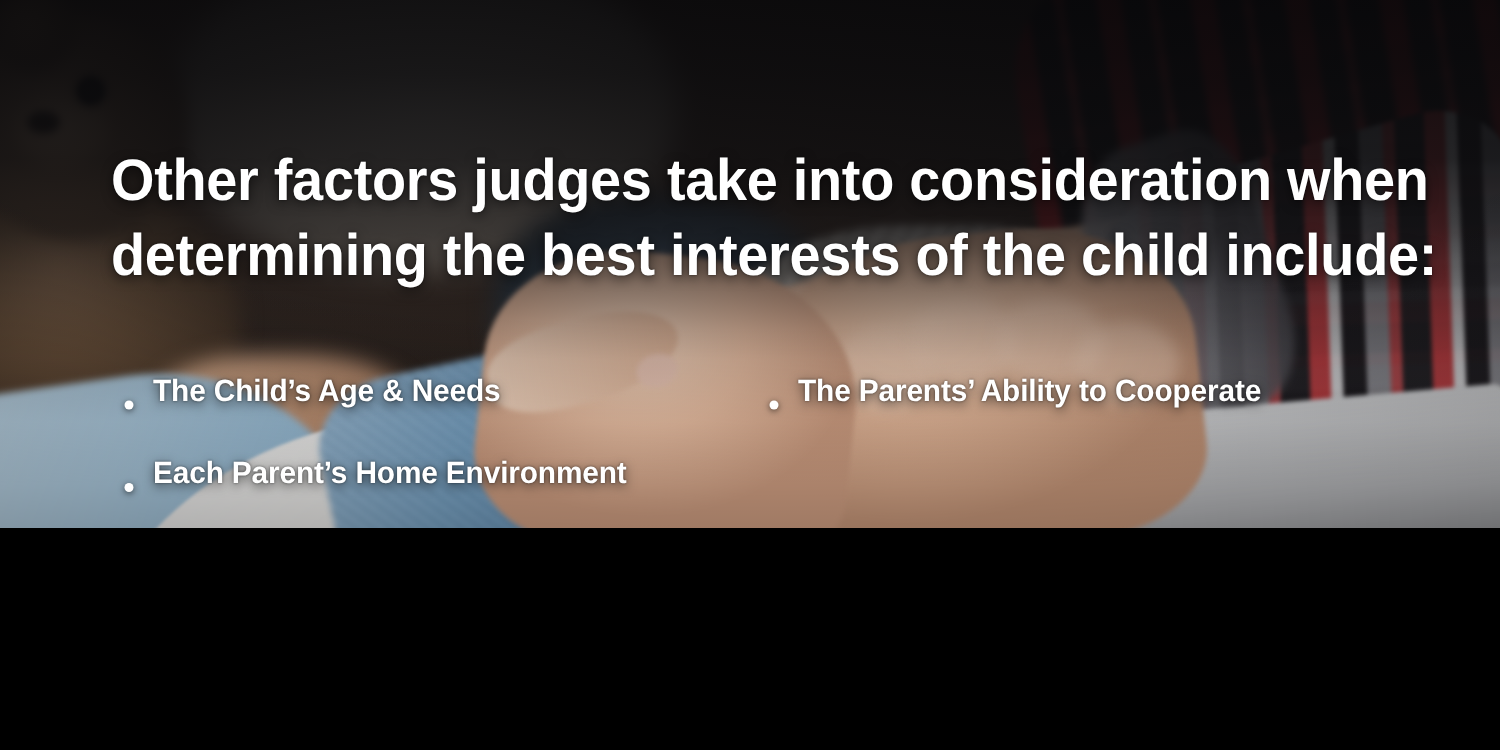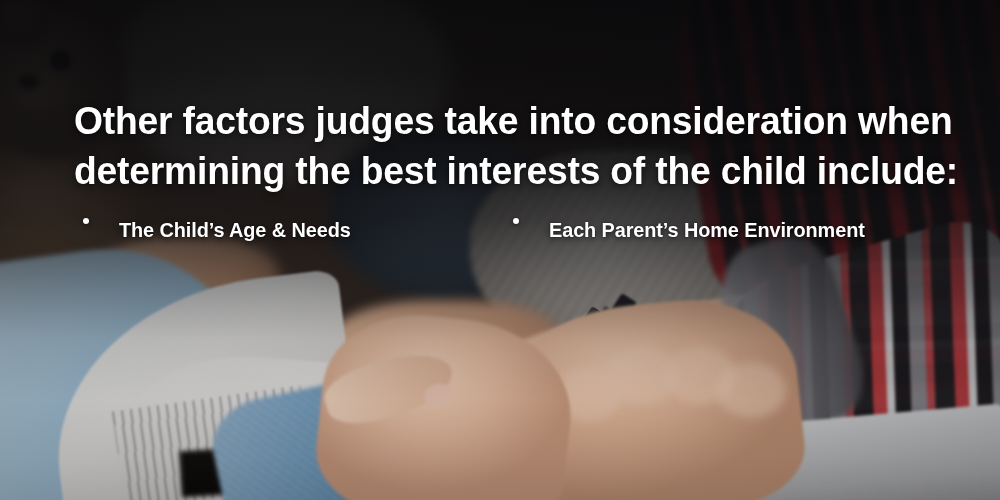--- a/index.html
+++ b/index.html
@@ -8,21 +8,21 @@
     padding: 0;
     background: #000;
   }
   body {
     font-family: "Liberation Sans", "DejaVu Sans", sans-serif;
   }
 
   .banner {
     position: relative;
     width: 1000px;
-    height: 500px;
+    height: 352px;
     overflow: hidden;
     background: #151214;
   }
 
   
   .photo {
     position: absolute;
     inset: 0;
     overflow: hidden;
     background: #2b2420;
@@ -377,22 +377,22 @@
     width: 880px;
     display: grid;
     grid-template-columns: 430px 430px;
     grid-auto-rows: 55px;
     column-gap: 0;
     row-gap: 0;
   }
 
   .bullet {
     display: flex;
-    align-items: flex-start;
-    gap: 30px;
+    align-items: flex-end;
+    gap: 13px;
   }
 
   .bullet-dot {
     flex: 0 0 auto;
     width: 6px;
     height: 6px;
     border-radius: 50%;
     background: #ffffff;
     margin-left: 9px;
     box-shadow: 0 1px 4px rgba(0,0,0,.6);
@@ -473,18 +473,22 @@
       <span class="headline-line">determining the best interests of the child include:</span>
     </h1>
 
     <ul class="bullets" style="list-style:none;padding:0;margin:0;">
       <li class="bullet">
         <span class="bullet-dot"></span>
         <span class="bullet-text">The Child’s Age &amp; Needs</span>
       </li>
       <li class="bullet">
         <span class="bullet-dot"></span>
+        <span class="bullet-text">The Parents’ Ability to Cooperate</span>
+      </li>
+      <li class="bullet">
+        <span class="bullet-dot"></span>
         <span class="bullet-text">Each Parent’s Home Environment</span>
       </li>
     </ul>
 
   </div>
 </div>
 
 </body></html>

